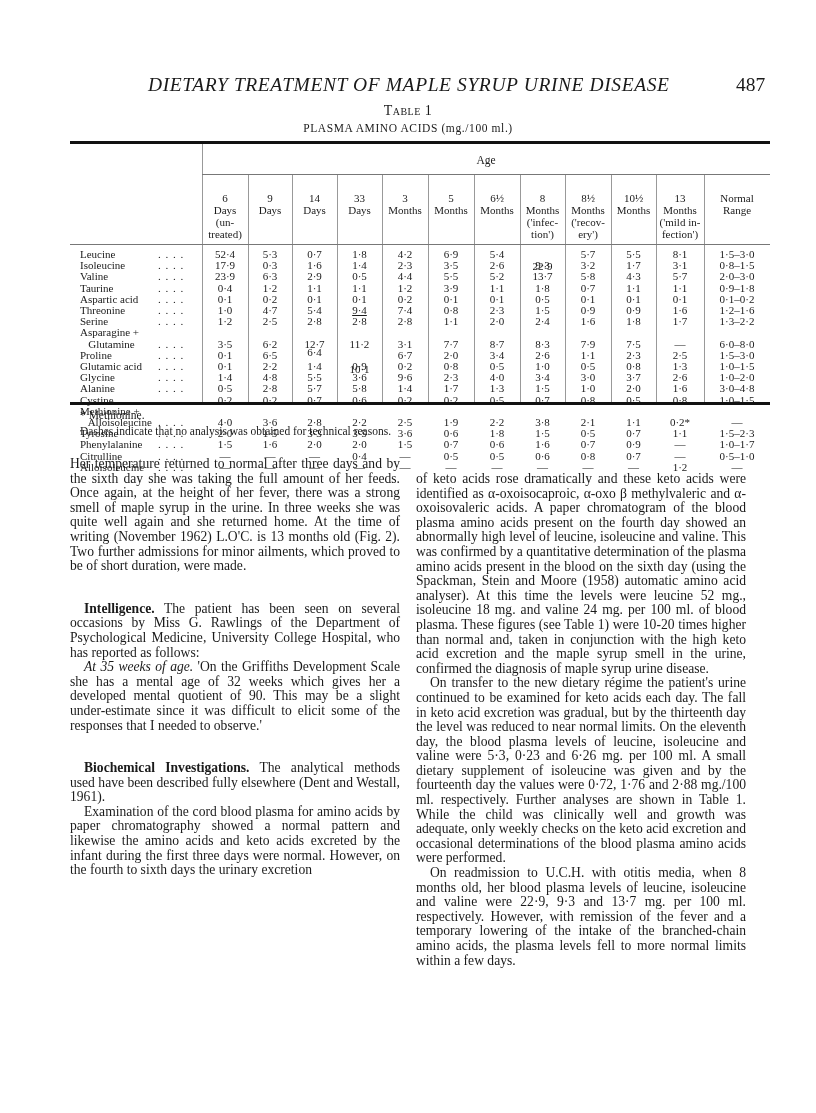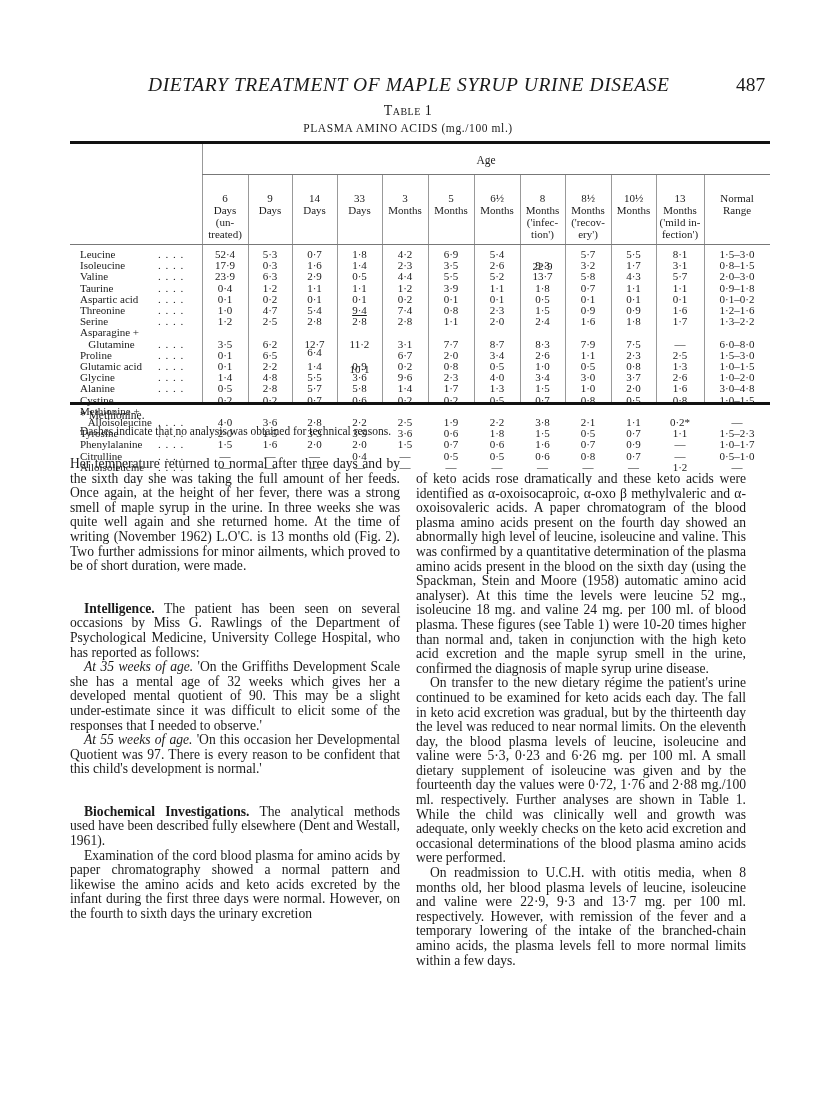--- a/index.html
+++ b/index.html
@@ -383,21 +383,20 @@
 
 <div class="rule-thick rule-bottom"></div>
 
 <div class="footnote" style="top:409px;">* Methionine.</div>
 <div class="footnote" style="top:425px;">Dashes indicate that no analysis was obtained for technical reasons.</div>
 
 <div class="col col-left" style="top:457px;">
   <p class="noindent">Her temperature returned to normal after three days and by the sixth day she was taking the full amount of her feeds.  Once again, at the height of her fever, there was a strong smell of maple syrup in the urine. In three weeks she was quite well again and she returned home.  At the time of writing (November 1962) L.O'C. is 13 months old (Fig. 2).  Two further admissions for minor ailments, which proved to be of short duration, were made.</p>
   <p class="gap" style="margin-top:28px;"><b>Intelligence.</b><span>  The patient has been seen on several occasions by Miss G. Rawlings of the Department of Psychological Medicine, University College Hospital, who has reported as follows:</span></p>
   <p><i>At 35 weeks of age.</i><span>  'On the Griffiths Development Scale she has a mental age of 32 weeks which gives her a developed mental quotient of 90.  This may be a slight under-estimate since it was difficult to elicit some of the responses that I needed to observe.'</span></p>
-  <p><i>At 55 weeks of age.</i><span>  'On this occasion her Developmental Quotient was 97.  There is every reason to be confident that this child's development is normal.'</span></p>
   <p class="gap" style="margin-top:28px;"><b>Biochemical Investigations.</b><span>  The analytical methods used have been described fully elsewhere (Dent and Westall, 1961).</span></p>
   <p>Examination of the cord blood plasma for amino acids by paper chromatography showed a normal pattern and likewise the amino acids and keto acids excreted by the infant during the first three days were normal. However, on the fourth to sixth days the urinary excretion</p>
 </div>
 
 <div class="col col-right" style="top:472px;">
   <p class="noindent">of keto acids rose dramatically and these keto acids were identified as α-oxoisocaproic, α-oxo β methylvaleric and α-oxoisovaleric acids.  A paper chromatogram of the blood plasma amino acids present on the fourth day showed an abnormally high level of leucine, isoleucine and valine.  This was confirmed by a quantitative determination of the plasma amino acids present in the blood on the sixth day (using the Spackman, Stein and Moore (1958) automatic amino acid analyser).  At this time the levels were leucine 52 mg., isoleucine 18 mg. and valine 24 mg. per 100 ml. of blood plasma.  These figures (see Table 1) were 10-20 times higher than normal and, taken in conjunction with the high keto acid excretion and the maple syrup smell in the urine, confirmed the diagnosis of maple syrup urine disease.</p>
   <p>On transfer to the new dietary régime the patient's urine continued to be examined for keto acids each day. The fall in keto acid excretion was gradual, but by the thirteenth day the level was reduced to near normal limits. On the eleventh day, the blood plasma levels of leucine, isoleucine and valine were 5·3, 0·23 and 6·26 mg. per 100 ml.  A small dietary supplement of isoleucine was given and by the fourteenth day the values were 0·72, 1·76 and 2·88 mg./100 ml. respectively.  Further analyses are shown in Table 1.  While the child was clinically well and growth was adequate, only weekly checks on the keto acid excretion and occasional determinations of the blood plasma amino acids were performed.</p>
   <p>On readmission to U.C.H. with otitis media, when 8 months old, her blood plasma levels of leucine, isoleucine and valine were 22·9, 9·3 and 13·7 mg. per 100 ml. respectively.  However, with remission of the fever and a temporary lowering of the intake of the branched-chain amino acids, the plasma levels fell to more normal limits within a few days.</p>
 </div>
 

